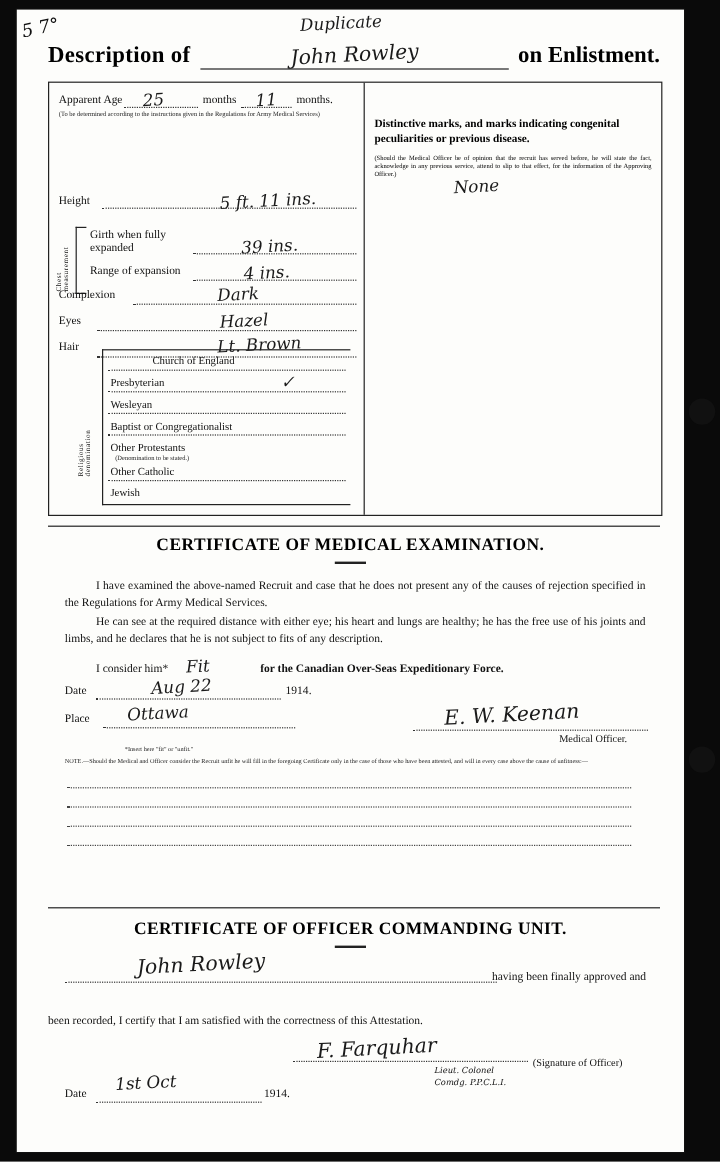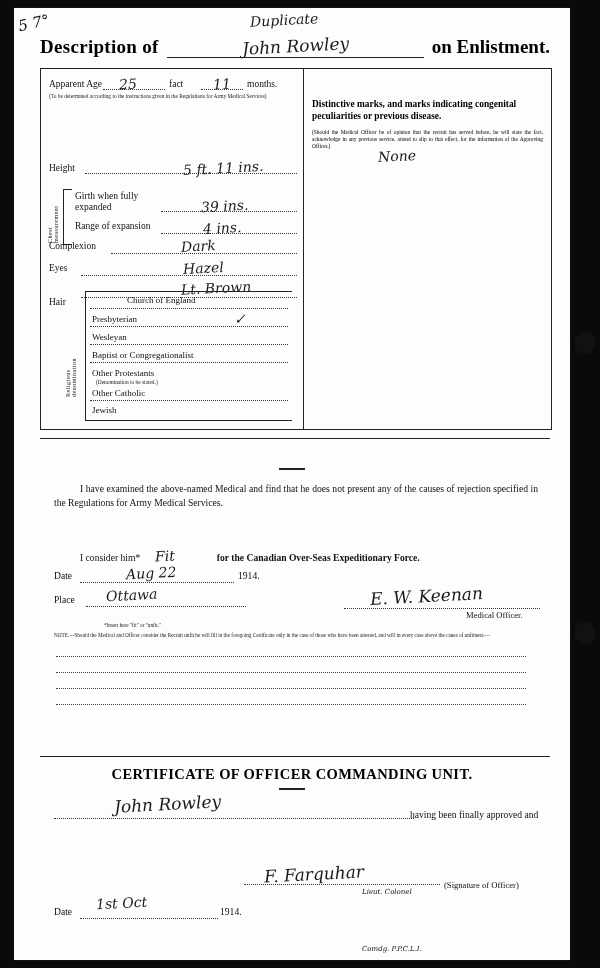--- a/index.html
+++ b/index.html
@@ -126,21 +126,21 @@
   </div>
 
   <div class="descbox">
     <div class="vline"></div>
 
     <div class="left-col">
 
       <div class="fld" style="left:8px;top:10px;">Apparent Age</div>
       <div class="dotline" style="left:62px;top:20px;width:62px;"></div>
       <div style="position:absolute;left:78px;top:6px;"><span class="hand mid">25</span></div>
-      <div class="fld" style="left:128px;top:10px;">fact</div>
+      <div class="fld" style="left:128px;top:10px;">months</div>
       <div class="dotline" style="left:160px;top:20px;width:42px;"></div>
       <div style="position:absolute;left:172px;top:6px;"><span class="hand mid">11</span></div>
       <div class="fld" style="left:206px;top:10px;">months.</div>
 
       <div class="tiny" style="position:absolute;left:8px;top:24px;width:248px;">(To be determined according to the instructions given in the Regulations for Army Medical Services)</div>
 
       <div class="fld" style="left:8px;top:94px;">Height</div>
       <div class="dotline" style="left:44px;top:104px;width:212px;"></div>
       <div style="position:absolute;left:142px;top:90px;"><span class="hand mid">5 ft. 11 ins.</span></div>
 
@@ -156,21 +156,21 @@
       <div style="position:absolute;left:162px;top:150px;"><span class="hand mid">4 ins.</span></div>
 
       <div class="fld" style="left:8px;top:172px;">Complexion</div>
       <div class="dotline" style="left:70px;top:184px;width:186px;"></div>
       <div style="position:absolute;left:140px;top:168px;"><span class="hand mid">Dark</span></div>
 
       <div class="fld" style="left:8px;top:194px;">Eyes</div>
       <div class="dotline" style="left:40px;top:206px;width:216px;"></div>
       <div style="position:absolute;left:142px;top:190px;"><span class="hand mid">Hazel</span></div>
 
-      <div class="fld" style="left:8px;top:216px;margin-top:12px;">Hair</div>
+      <div class="fld" style="left:8px;top:216px;">Hair</div>
       <div class="dotline" style="left:40px;top:228px;width:216px;"></div>
       <div style="position:absolute;left:140px;top:210px;"><span class="hand mid">Lt. Brown</span></div>
 
       <div class="vlabel" style="left:24px;top:262px;height:66px;">Religious denomination</div>
       <div class="relbox">
         <div class="relrow" style="top:3px;margin-left:35px;"><span>Church of England</span></div>
         <div class="dotline" style="left:4px;top:16px;width:198px;"></div>
 
         <div class="relrow" style="top:22px;"><span>Presbyterian</span></div>
         <div class="dotline" style="left:4px;top:34px;width:198px;"></div>
@@ -196,23 +196,25 @@
       <div class="rt-head">Distinctive marks, and marks indicating congenital peculiarities or previous disease.</div>
       <div class="rt-note">(Should the Medical Officer be of opinion that the recruit has served before, he will state the fact, acknowledge in any previous service, attend to slip to that effect, for the information of the Approving Officer.)</div>
       <div style="position:absolute;left:74px;top:78px;">
         <span class="hand mid">None</span>
       </div>
     </div>
   </div>
 
   <div class="rule" style="left:26px;top:430px;width:510px;"></div>
 
+  <div class="sec-title" style="top:438px;">CERTIFICATE OF MEDICAL EXAMINATION.</div>
   <div class="dash" style="top:460px;"></div>
 
-  <div class="para indent" style="left:40px;top:474px;width:484px;">I have examined the above-named Medical and find that he does not present any of the causes of rejection specified in the Regulations for Army Medical Services.</div>
+  <div class="para indent" style="left:40px;top:474px;width:484px;">I have examined the above-named Recruit and case that he does not present any of the causes of rejection specified in the Regulations for Army Medical Services.</div>
+  <div class="para indent" style="left:40px;top:504px;width:484px;">He can see at the required distance with either eye; his heart and lungs are healthy; he has the free use of his joints and limbs, and he declares that he is not subject to fits of any description.</div>
 
   <div class="para" style="left:40px;top:538px;width:484px;">
     <span style="display:inline-block;text-indent:26px;">I consider him*</span>
     <span class="hand mid" style="margin:0 40px 0 12px;">Fit</span>
     <span class="bold">for the Canadian Over-Seas Expeditionary Force.</span>
   </div>
 
   <div class="label-s" style="left:40px;top:562px;">Date</div>
   <div class="dotline" style="left:66px;top:574px;width:154px;"></div>
   <div style="position:absolute;left:112px;top:556px;"><span class="hand mid">Aug 22</span></div>
@@ -238,29 +240,30 @@
 
   <div class="sec-title" style="top:758px;">CERTIFICATE OF OFFICER COMMANDING UNIT.</div>
   <div class="dash" style="top:780px;"></div>
 
   <div style="position:absolute;left:100px;top:786px;">
     <span class="hand big">John Rowley</span>
   </div>
   <div class="dotline" style="left:40px;top:810px;width:360px;"></div>
   <div class="para" style="left:396px;top:800px;width:130px;text-align:left;">having been finally approved and</div>
 
+  <div class="para" style="left:26px;top:836px;width:500px;">been recorded, I certify that I am satisfied with the correctness of this Attestation.</div>
 
   <div style="position:absolute;left:250px;top:856px;">
     <span class="hand big">F. Farquhar</span>
   </div>
   <div class="dotline" style="left:230px;top:876px;width:196px;"></div>
   <div class="sigcap" style="left:430px;top:872px;">(Signature of Officer)</div>
 
   <div style="position:absolute;left:348px;top:880px;font-size:7px;color:#111;font-family:'DejaVu Serif',serif;font-style:italic;">Lieut. Colonel</div>
-  <div style="position:absolute;left:348px;top:890px;font-size:7px;color:#111;font-family:'DejaVu Serif',serif;font-style:italic;margin-top:47px;">Comdg. P.P.C.L.I.</div>
+  <div style="position:absolute;left:348px;top:890px;font-size:7px;color:#111;font-family:'DejaVu Serif',serif;font-style:italic;">Comdg. P.P.C.L.I.</div>
 
   <div class="label-s" style="left:40px;top:898px;">Date</div>
   <div class="dotline" style="left:66px;top:910px;width:138px;"></div>
   <div style="position:absolute;left:82px;top:886px;"><span class="hand mid">1st Oct</span></div>
   <div class="label-s" style="left:206px;top:898px;">1914.</div>
 
 </div>
 
 <div class="sprocket sp1"></div>
 <div class="sprocket sp2"></div>

